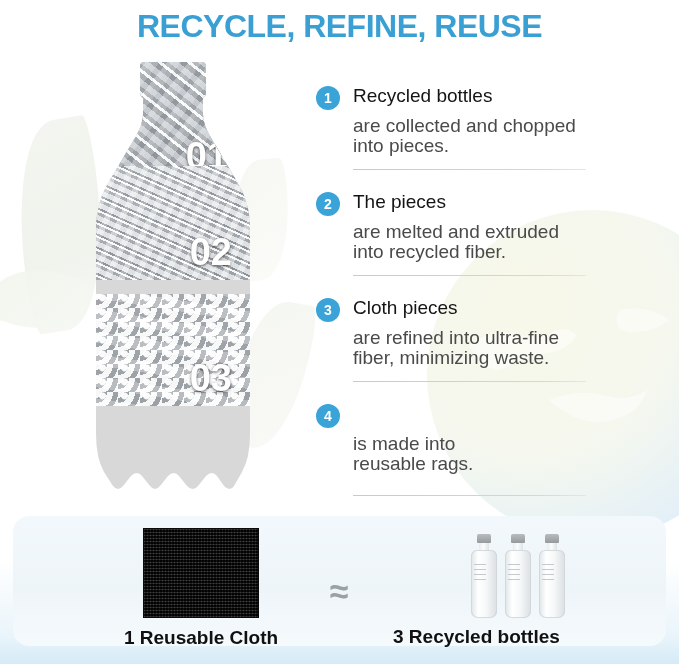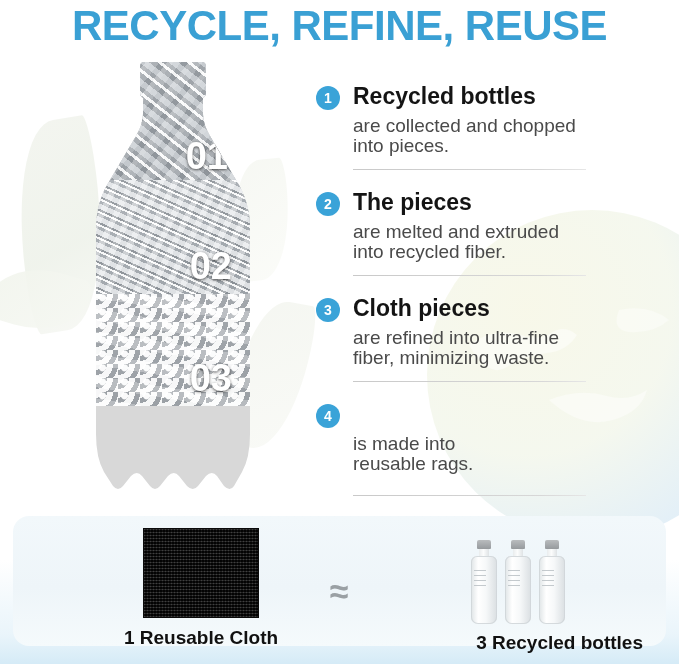--- a/index.html
+++ b/index.html
@@ -53,42 +53,42 @@
   }
   #wm-bottom-glow{
     left:0;top:560px;width:679px;height:104px;
     background:linear-gradient(180deg,rgba(255,255,255,0) 0%,rgba(216,236,247,.55) 72%,rgba(199,228,244,.75) 100%);
   }
 
   
   #title{
     position:absolute;left:0;top:2px;width:679px;
     text-align:center;
-    font-size:42px;font-weight:bold;letter-spacing:-0.5px;
+    font-size:32px;font-weight:bold;letter-spacing:-0.5px;
     color:#3aa0d4;
     line-height:48px;
     white-space:nowrap;
   }
 
   
   #bottle-wrap{position:absolute;left:74px;top:62px;width:180px;height:448px;}
   #bottle{
     position:relative;width:180px;height:448px;
     -webkit-clip-path:path("M52,0 L128,0 Q132,0 132,5 L132,30 Q132,34 129,36 L129,52 Q129,62 136,74 L162,118 Q176,140 176,166 L176,372 Q176,396 168,410 L160,424 Q156,430 150,424 L143,414 Q138,408 132,414 L124,424 Q119,430 113,424 L105,414 Q100,408 94,414 L86,424 Q81,430 76,424 L68,414 Q63,408 57,414 L49,424 Q44,430 39,424 L30,410 Q22,396 22,372 L22,166 Q22,140 36,118 L62,74 Q69,62 69,52 L69,36 Q66,34 66,30 L66,5 Q66,0 70,0 Z");
             clip-path:path("M52,0 L128,0 Q132,0 132,5 L132,30 Q132,34 129,36 L129,52 Q129,62 136,74 L162,118 Q176,140 176,166 L176,372 Q176,396 168,410 L160,424 Q156,430 150,424 L143,414 Q138,408 132,414 L124,424 Q119,430 113,424 L105,414 Q100,408 94,414 L86,424 Q81,430 76,424 L68,414 Q63,408 57,414 L49,424 Q44,430 39,424 L30,410 Q22,396 22,372 L22,166 Q22,140 36,118 L62,74 Q69,62 69,52 L69,36 Q66,34 66,30 L66,5 Q66,0 70,0 Z");
     background:#d8d8d8;
   }
   .seg{position:absolute;left:0;width:180px;overflow:hidden;}
   #seg01{top:0;height:118px;
     background:
       repeating-linear-gradient(38deg, rgba(255,255,255,.85) 0 3px, rgba(150,155,160,.55) 3px 7px, rgba(210,214,218,.7) 7px 13px, rgba(120,126,132,.45) 13px 18px),
       repeating-linear-gradient(-52deg, rgba(255,255,255,.6) 0 5px, rgba(130,136,142,.4) 5px 11px, rgba(225,228,231,.6) 11px 17px),
       linear-gradient(180deg,#c9ced3,#b6bcc2);
   }
-  #seg02{top:118px;height:114px;
+  #seg02{top:104px;height:114px;
     background:
       repeating-linear-gradient(24deg, rgba(255,255,255,.9) 0 2px, rgba(120,126,132,.55) 2px 4px, rgba(236,238,240,.8) 4px 9px, rgba(150,156,162,.4) 9px 12px),
       repeating-linear-gradient(-64deg, rgba(255,255,255,.75) 0 6px, rgba(140,146,152,.35) 6px 13px),
       linear-gradient(160deg,#e3e6e9,#a9afb5);
   }
   #seg03{top:232px;height:112px;
     background:
       radial-gradient(circle at 30% 28%, rgba(255,255,255,.95) 0 3px, rgba(0,0,0,0) 4px),
       repeating-radial-gradient(circle at 0 0, rgba(255,255,255,.9) 0 6px, rgba(145,150,156,.55) 6px 11px),
       repeating-linear-gradient(9deg, rgba(255,255,255,.55) 0 11px, rgba(128,134,140,.45) 11px 22px),
@@ -118,21 +118,21 @@
     flex:0 0 auto;
     width:24px;height:24px;border-radius:50%;
     background:#3aa3d8;
     color:#ffffff;
     font-size:14px;font-weight:bold;
     display:flex;align-items:center;justify-content:center;
     margin-top:2px;
   }
   .step-title{
     margin-left:13px;
-    font-size:23px;font-weight:bold;color:#141414;
+    font-size:19px;font-weight:normal;color:#141414;
     line-height:24px;
   }
   .step-body{
     margin-left:37px;margin-top:6px;
     font-size:19px;color:#4a4a4a;line-height:20px;
     white-space:pre-line;
   }
   .divider{
     margin-left:37px;margin-top:13px;
     height:1px;width:233px;
@@ -156,21 +156,21 @@
       repeating-linear-gradient(0deg, rgba(255,255,255,.10) 0 1px, rgba(0,0,0,.6) 1px 3px),
       repeating-linear-gradient(90deg, rgba(255,255,255,.09) 0 1px, rgba(0,0,0,.6) 1px 3px),
       #151515;
     border:1px solid #0b0b0b;
   }
   #cloth-label{margin-top:9px;font-size:19px;font-weight:bold;color:#111;}
   #approx{
     position:absolute;left:296px;top:58px;width:60px;text-align:center;
     font-size:34px;font-weight:bold;color:#9aa0a4;line-height:34px;
   }
-  #bottles-group{position:absolute;left:380px;top:16px;width:250px;text-align:right;}
+  #bottles-group{position:absolute;left:380px;top:10px;width:250px;text-align:left;}
   #bottle-row{height:92px;display:flex;align-items:flex-end;justify-content:center;gap:6px;}
   .mini-bottle{position:relative;width:28px;height:84px;}
   .mb-cap{
     position:absolute;left:7px;top:0;width:14px;height:9px;
     background:linear-gradient(180deg,#b9bcbe,#969a9d);
     border-radius:2px 2px 1px 1px;
   }
   .mb-neck{
     position:absolute;left:9px;top:9px;width:10px;height:9px;
     background:linear-gradient(90deg,#e9eced,#fbfcfc 45%,#dfe3e5);

